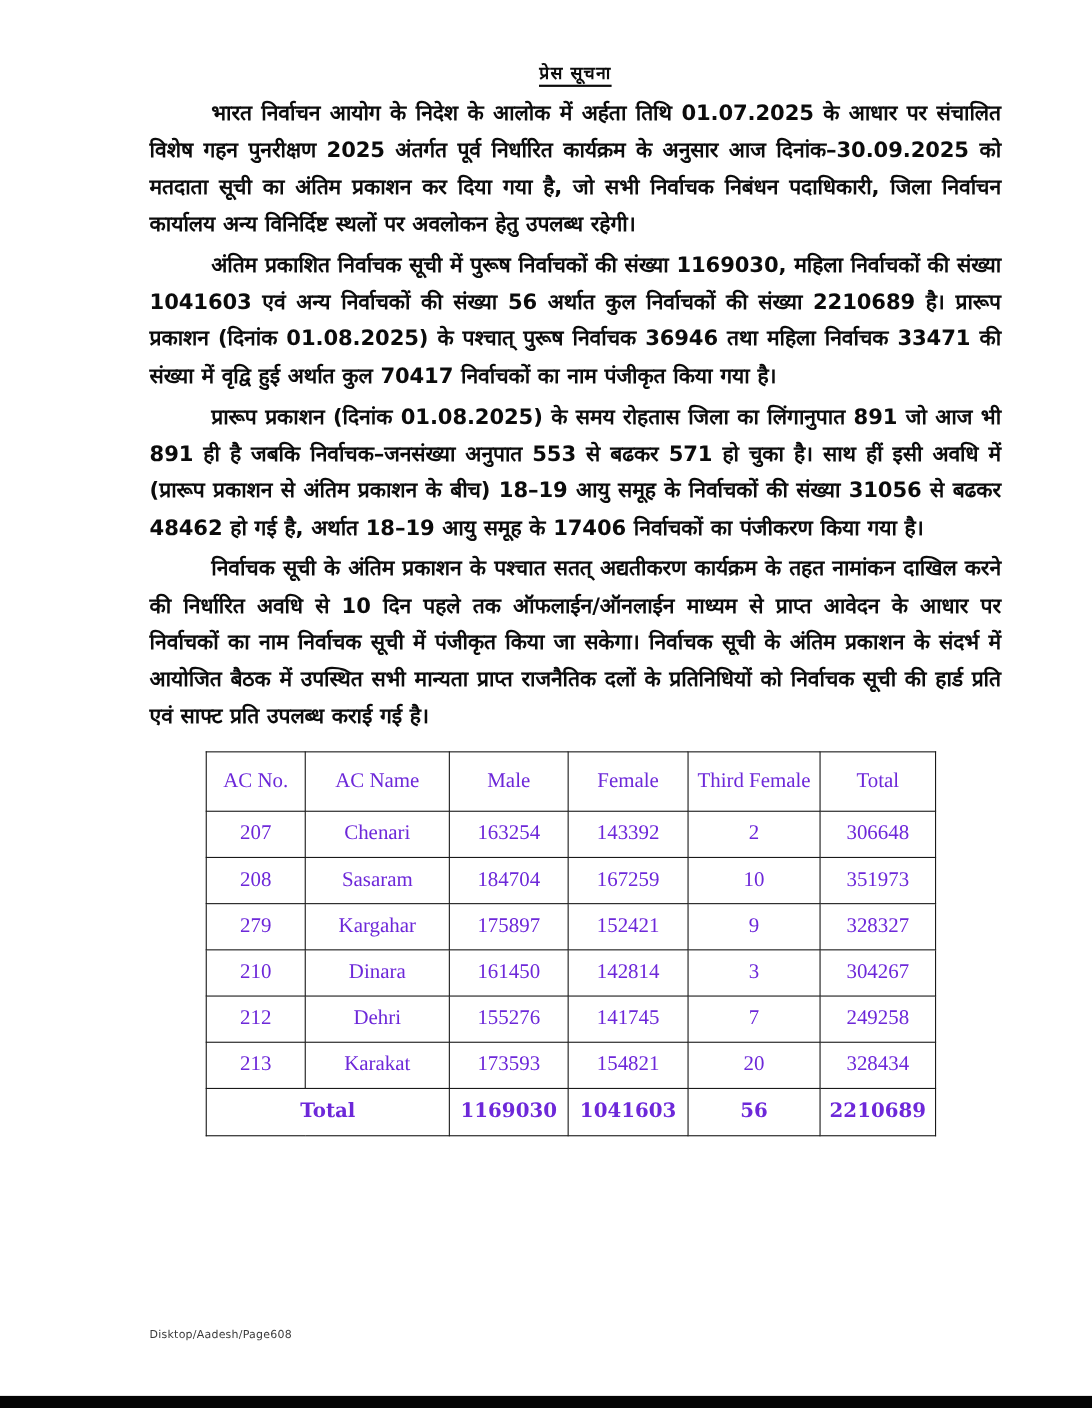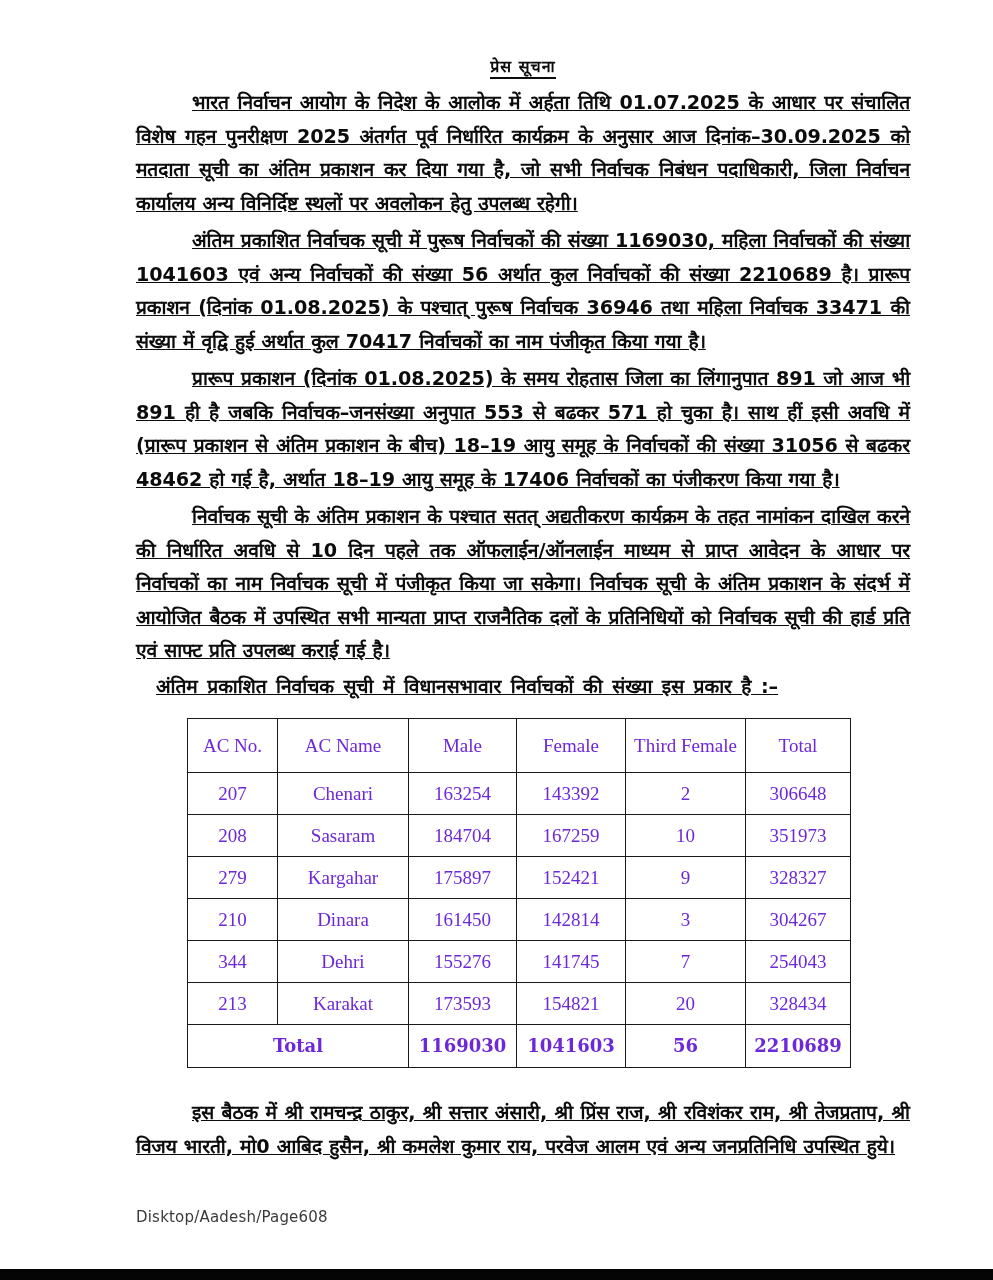--- a/index.html
+++ b/index.html
@@ -47,21 +47,20 @@
     font-family: "DejaVu Sans", "Liberation Sans", sans-serif;
     font-size: 19.2px;
     font-weight: 600;
     line-height: 33.5px;
     text-align: justify;
     text-justify: inter-word;
     margin: 0;
     text-indent: 56px;
     letter-spacing: -0.1px;
     word-spacing: 0.5px;
-    text-decoration: underline;
   }
   .para.p1 { margin-top: 9px; }
   .para.p2 { margin-top: 4px; }
   .para.p3 { margin-top: 4px; }
   .para.p4 { margin-top: 4px; }
   .para.lead-in {
     margin-top: 2px;
     text-indent: 20px;
     text-align: left;
     word-spacing: 3px;
@@ -112,21 +111,21 @@
   col.c-female { width: 109px; }
   col.c-third  { width: 120px; }
   col.c-total  { width: 105px; }
 
   
   .footer-path {
     position: absolute;
     left: 136px;
     top: 1208px;
     font-family: "DejaVu Sans", "Liberation Sans", sans-serif;
-    font-size: 15px;
+    font-size: 10px;
     font-weight: 400;
     color: #3a3a3a;
     letter-spacing: 0.2px;
   }
   .bottom-bar {
     position: absolute;
     left: 0;
     bottom: 0;
     width: 993px;
     height: 11px;
@@ -140,21 +139,20 @@
 
   <div class="content">
 
     <h1 class="doc-title"><span>प्रेस सूचना</span></h1>
 
     <p class="para p1">भारत निर्वाचन आयोग के निदेश के आलोक में अर्हता तिथि 01.07.2025 के आधार पर संचालित विशेष गहन पुनरीक्षण 2025 अंतर्गत पूर्व निर्धारित कार्यक्रम के अनुसार आज दिनांक–30.09.2025 को मतदाता सूची का अंतिम प्रकाशन कर दिया गया है, जो सभी निर्वाचक निबंधन पदाधिकारी, जिला निर्वाचन कार्यालय अन्य विनिर्दिष्ट स्थलों पर अवलोकन हेतु उपलब्ध रहेगी।</p>
     <p class="para p2">अंतिम प्रकाशित निर्वाचक सूची में पुरूष निर्वाचकों की संख्या 1169030, महिला निर्वाचकों की संख्या 1041603 एवं अन्य निर्वाचकों की संख्या 56 अर्थात कुल निर्वाचकों की संख्या 2210689 है। प्रारूप प्रकाशन (दिनांक 01.08.2025) के पश्चात् पुरूष निर्वाचक 36946 तथा महिला निर्वाचक 33471 की संख्या में वृद्वि हुई अर्थात कुल 70417 निर्वाचकों का नाम पंजीकृत किया गया है।</p>
     <p class="para p3">प्रारूप प्रकाशन (दिनांक 01.08.2025) के समय रोहतास जिला का लिंगानुपात 891 जो आज भी 891 ही है जबकि निर्वाचक–जनसंख्या अनुपात 553 से बढकर 571 हो चुका है। साथ हीं इसी अवधि में (प्रारूप प्रकाशन से अंतिम प्रकाशन के बीच) 18–19 आयु समूह के निर्वाचकों की संख्या 31056 से बढकर 48462 हो गई है, अर्थात 18–19 आयु समूह के 17406 निर्वाचकों का पंजीकरण किया गया है।</p>
     <p class="para p4">निर्वाचक सूची के अंतिम प्रकाशन के पश्चात सतत् अद्यतीकरण कार्यक्रम के तहत नामांकन दाखिल करने की निर्धारित अवधि से 10 दिन पहले तक ऑफलाईन/ऑनलाईन माध्यम से प्राप्त आवेदन के आधार पर निर्वाचकों का नाम निर्वाचक सूची में पंजीकृत किया जा सकेगा। निर्वाचक सूची के अंतिम प्रकाशन के संदर्भ में आयोजित बैठक में उपस्थित सभी मान्यता प्राप्त राजनैतिक दलों के प्रतिनिधियों को निर्वाचक सूची की हार्ड प्रति एवं साफ्ट प्रति उपलब्ध कराई गई है।</p>
 
-    <p class="para lead-in">अंतिम प्रकाशित निर्वाचक सूची में विधानसभावार निर्वाचकों की संख्या इस प्रकार है :–</p>
 
     <div class="table-wrap">
       <table class="ac-table">
         <colgroup>
           <col class="c-acno">
             <col class="c-acname">
             <col class="c-male">
           <col class="c-female">
             <col class="c-third">
             <col class="c-total">
@@ -196,47 +194,46 @@
           </tr>
           <tr>
             <td>210</td>
             <td>Dinara</td>
             <td>161450</td>
             <td>142814</td>
             <td>3</td>
             <td>304267</td>
           </tr>
           <tr>
-            <td>344</td>
+            <td>212</td>
             <td>Dehri</td>
             <td>155276</td>
             <td>141745</td>
             <td>7</td>
-            <td>254043</td>
+            <td>249258</td>
           </tr>
           <tr>
             <td>213</td>
             <td>Karakat</td>
             <td>173593</td>
             <td>154821</td>
             <td>20</td>
             <td>328434</td>
           </tr>
           <tr class="total-row">
             <td class="total-label" colspan="2">Total</td>
             <td>1169030</td>
             <td>1041603</td>
             <td>56</td>
             <td>2210689</td>
           </tr>
         </tbody>
       </table>
     </div>
 
-    <p class="para closing">इस बैठक में श्री रामचन्द्र ठाकुर, श्री सत्तार अंसारी, श्री प्रिंस राज, श्री रविशंकर राम, श्री तेजप्रताप, श्री विजय भारती, मो0 आबिद हुसैन, श्री कमलेश कुमार राय, परवेज आलम एवं अन्य जनप्रतिनिधि उपस्थित हुये।</p>
 
   </div>
 
   <div class="footer-path">Disktop/Aadesh/Page608</div>
 
   <div class="bottom-bar"></div>
 
 </div>
 
 </body></html>

